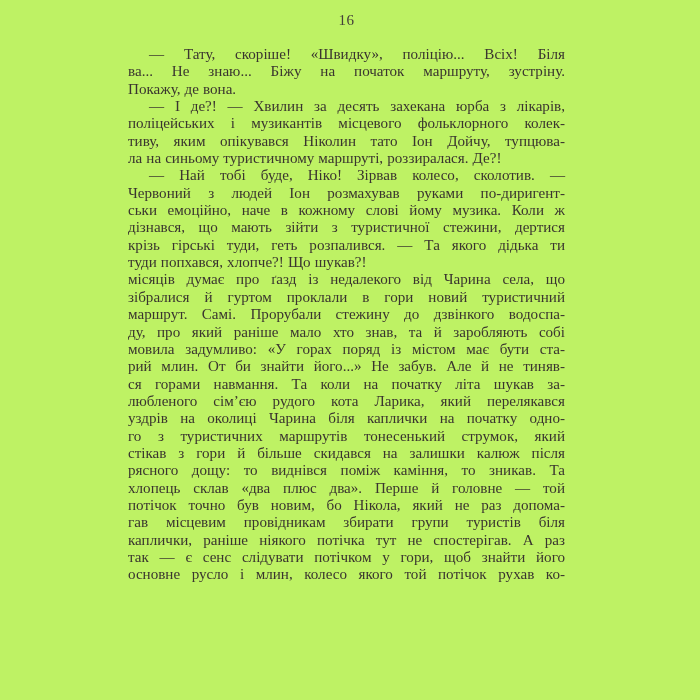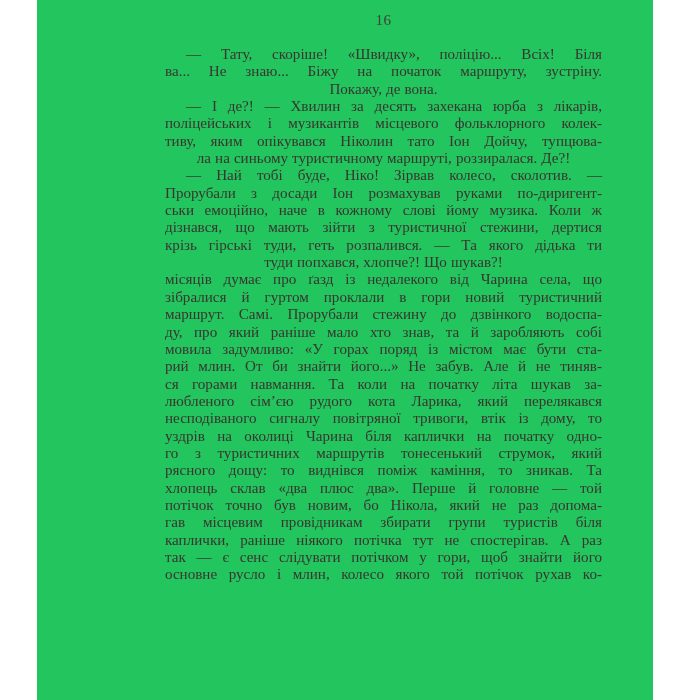--- a/index.html
+++ b/index.html
@@ -2,27 +2,26 @@
 <html lang="uk"><head>
 <meta charset="utf-8">
 <style>
   html, body {
     margin: 0;
     padding: 0;
     background: #ffffff;
   }
   .page {
     position: relative;
-    width: 616px;
+    width: 700px;
     height: 700px;
-    background: #22c55e;
+    background: #bef264;
     font-family: "Liberation Serif", "DejaVu Serif", serif;
     color: #3a352f;
     overflow: hidden;
-    margin-left: 37px;
   }
   .page-number {
     position: absolute;
     top: 12px;
     left: 128px;
     width: 437px;
     text-align: center;
     font-size: 15px;
     letter-spacing: 0.5px;
     color: #45403a;
@@ -34,21 +33,21 @@
     width: 437px;
     font-size: 15.1px;
   }
   .paragraph {
     margin: 0;
     padding: 0;
   }
   .line {
     line-height: 17.35px;
     height: 17.35px;
-    text-align: center;
+    text-align: left;
     white-space: normal;
     word-spacing: 0.3px;
   }
   .line.just {
     text-align: justify;
     text-align-last: justify;
     -moz-text-align-last: justify;
   }
   .line.indent {
     text-indent: 21px;
@@ -66,38 +65,38 @@
         <div class="line">Покажу, де вона.</div>
       </div>
       <div class="paragraph">
         <div class="line indent just">— І де?! — Хвилин за десять захекана юрба з лікарів,</div>
         <div class="line just">поліцейських і музикантів місцевого фольклорного колек-</div>
         <div class="line just">тиву, яким опікувався Ніколин тато Іон Дойчу, тупцюва-</div>
         <div class="line">ла на синьому туристичному маршруті, роззиралася. Де?!</div>
       </div>
       <div class="paragraph">
         <div class="line indent just">— Най тобі буде, Ніко! Зірвав колесо, сколотив. —</div>
-        <div class="line just">Прорубали з досади Іон розмахував руками по-диригент-</div>
+        <div class="line just">Червоний з людей Іон розмахував руками по-диригент-</div>
         <div class="line just">ськи емоційно, наче в кожному слові йому музика. Коли ж</div>
         <div class="line just">дізнався, що мають зійти з туристичної стежини, дертися</div>
         <div class="line just">крізь гірські туди, геть розпалився. — Та якого дідька ти</div>
         <div class="line">туди попхався, хлопче?! Що шукав?!</div>
       </div>
       <div class="paragraph">
         <div class="line just">місяців думає про ґазд із недалекого від Чарина села, що</div>
         <div class="line just">зібралися й гуртом проклали в гори новий туристичний</div>
         <div class="line just">маршрут. Самі. Прорубали стежину до дзвінкого водоспа-</div>
         <div class="line just">ду, про який раніше мало хто знав, та й заробляють собі</div>
         <div class="line just">мовила задумливо: «У горах поряд із містом має бути ста-</div>
         <div class="line just">рий млин. От би знайти його...» Не забув. Але й не тиняв-</div>
         <div class="line just">ся горами навмання. Та коли на початку літа шукав за-</div>
         <div class="line just">любленого сім’єю рудого кота Ларика, який перелякався</div>
-        <div class="line just">несподіваного сигналу повітряної тривоги, втік із дому, то</div>
         <div class="line just">уздрів на околиці Чарина біля каплички на початку одно-</div>
         <div class="line just">го з туристичних маршрутів тонесенький струмок, який</div>
+        <div class="line just">стікав з гори й більше скидався на залишки калюж після</div>
         <div class="line just">рясного дощу: то виднівся поміж каміння, то зникав. Та</div>
         <div class="line just">хлопець склав «два плюс два». Перше й головне — той</div>
         <div class="line just">потічок точно був новим, бо Нікола, який не раз допома-</div>
         <div class="line just">гав місцевим провідникам збирати групи туристів біля</div>
         <div class="line just">каплички, раніше ніякого потічка тут не спостерігав. А раз</div>
         <div class="line just">так — є сенс слідувати потічком у гори, щоб знайти його</div>
         <div class="line just">основне русло і млин, колесо якого той потічок рухав ко-</div>
       </div>
     </div>
 </div>

